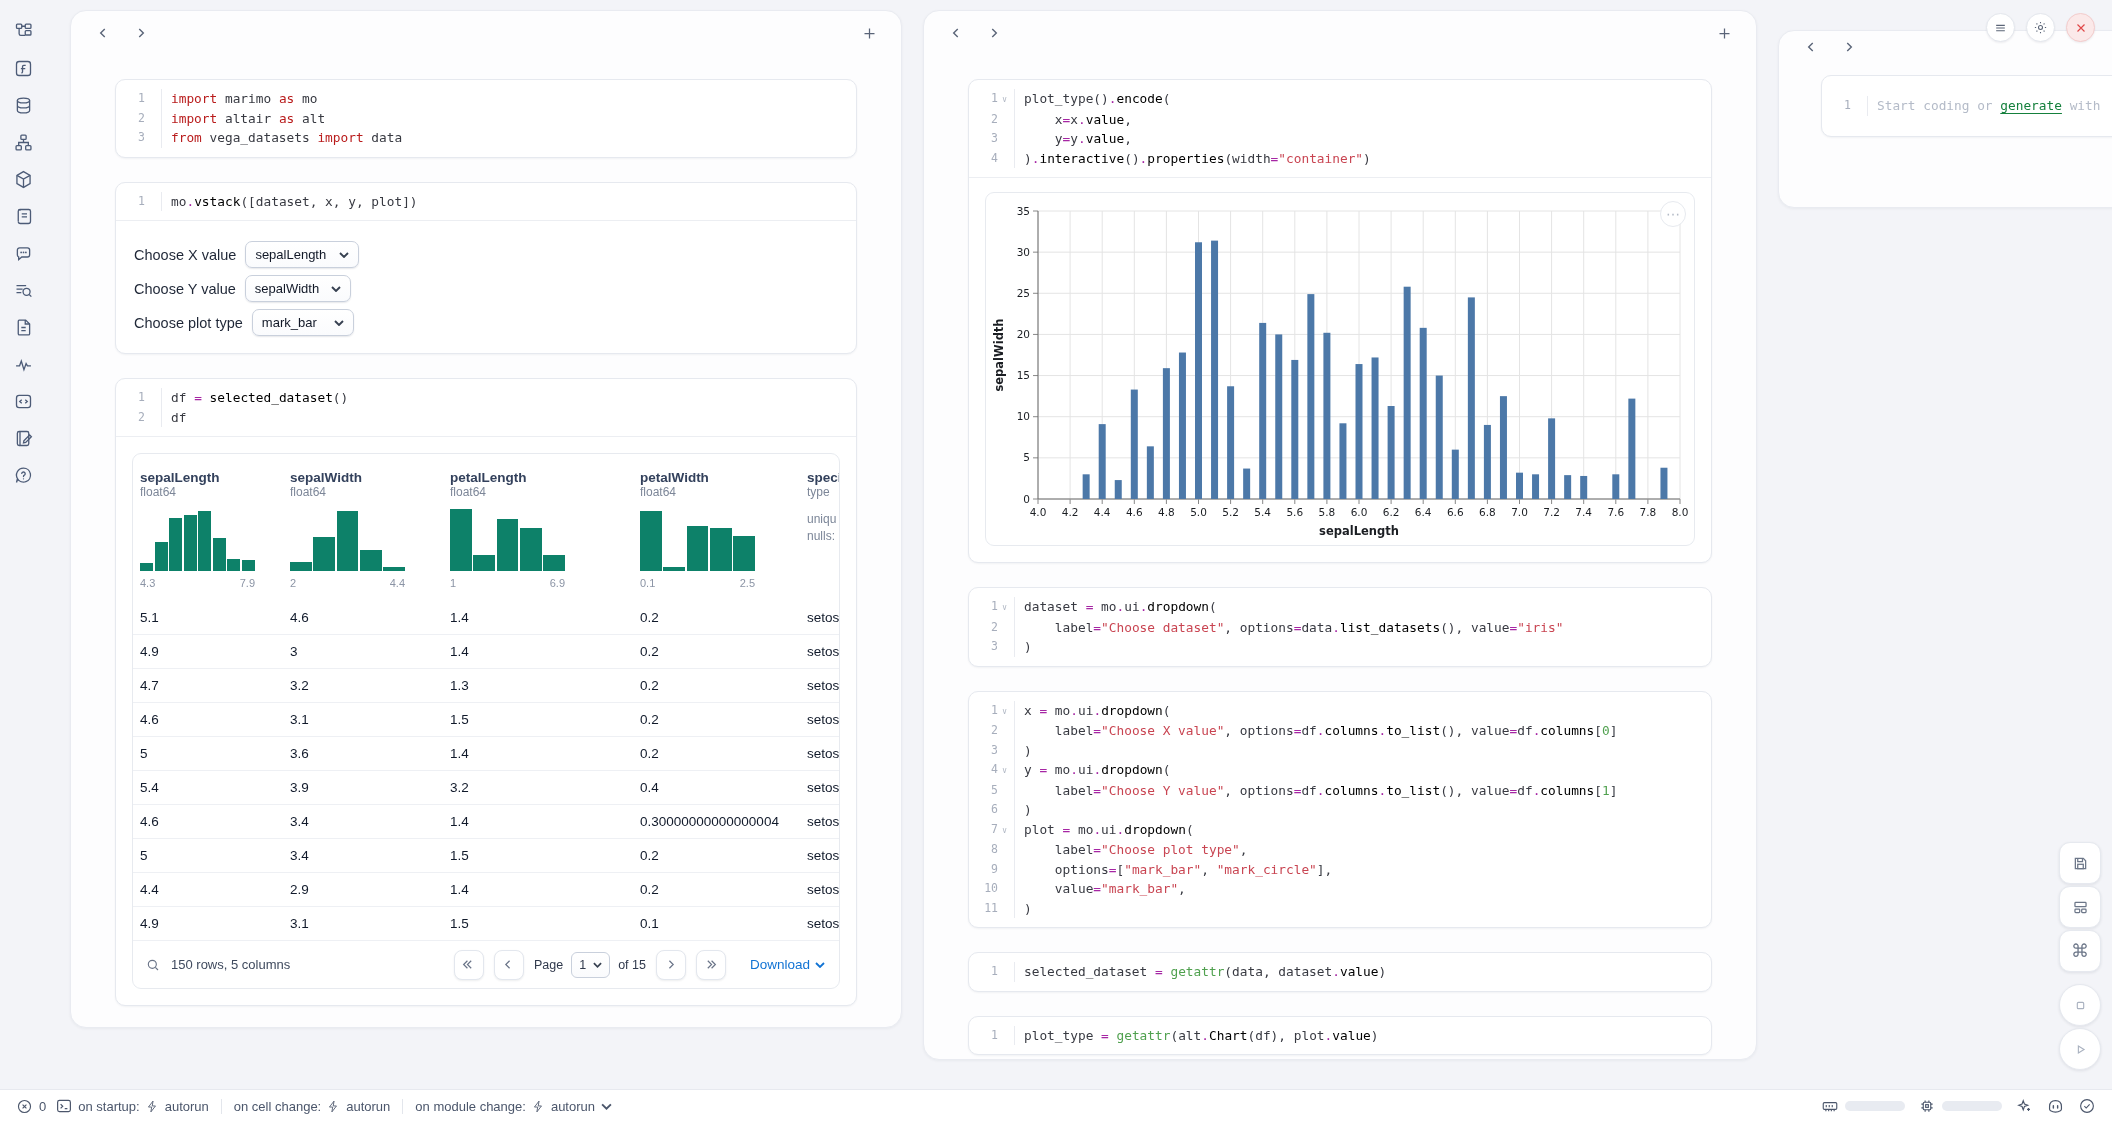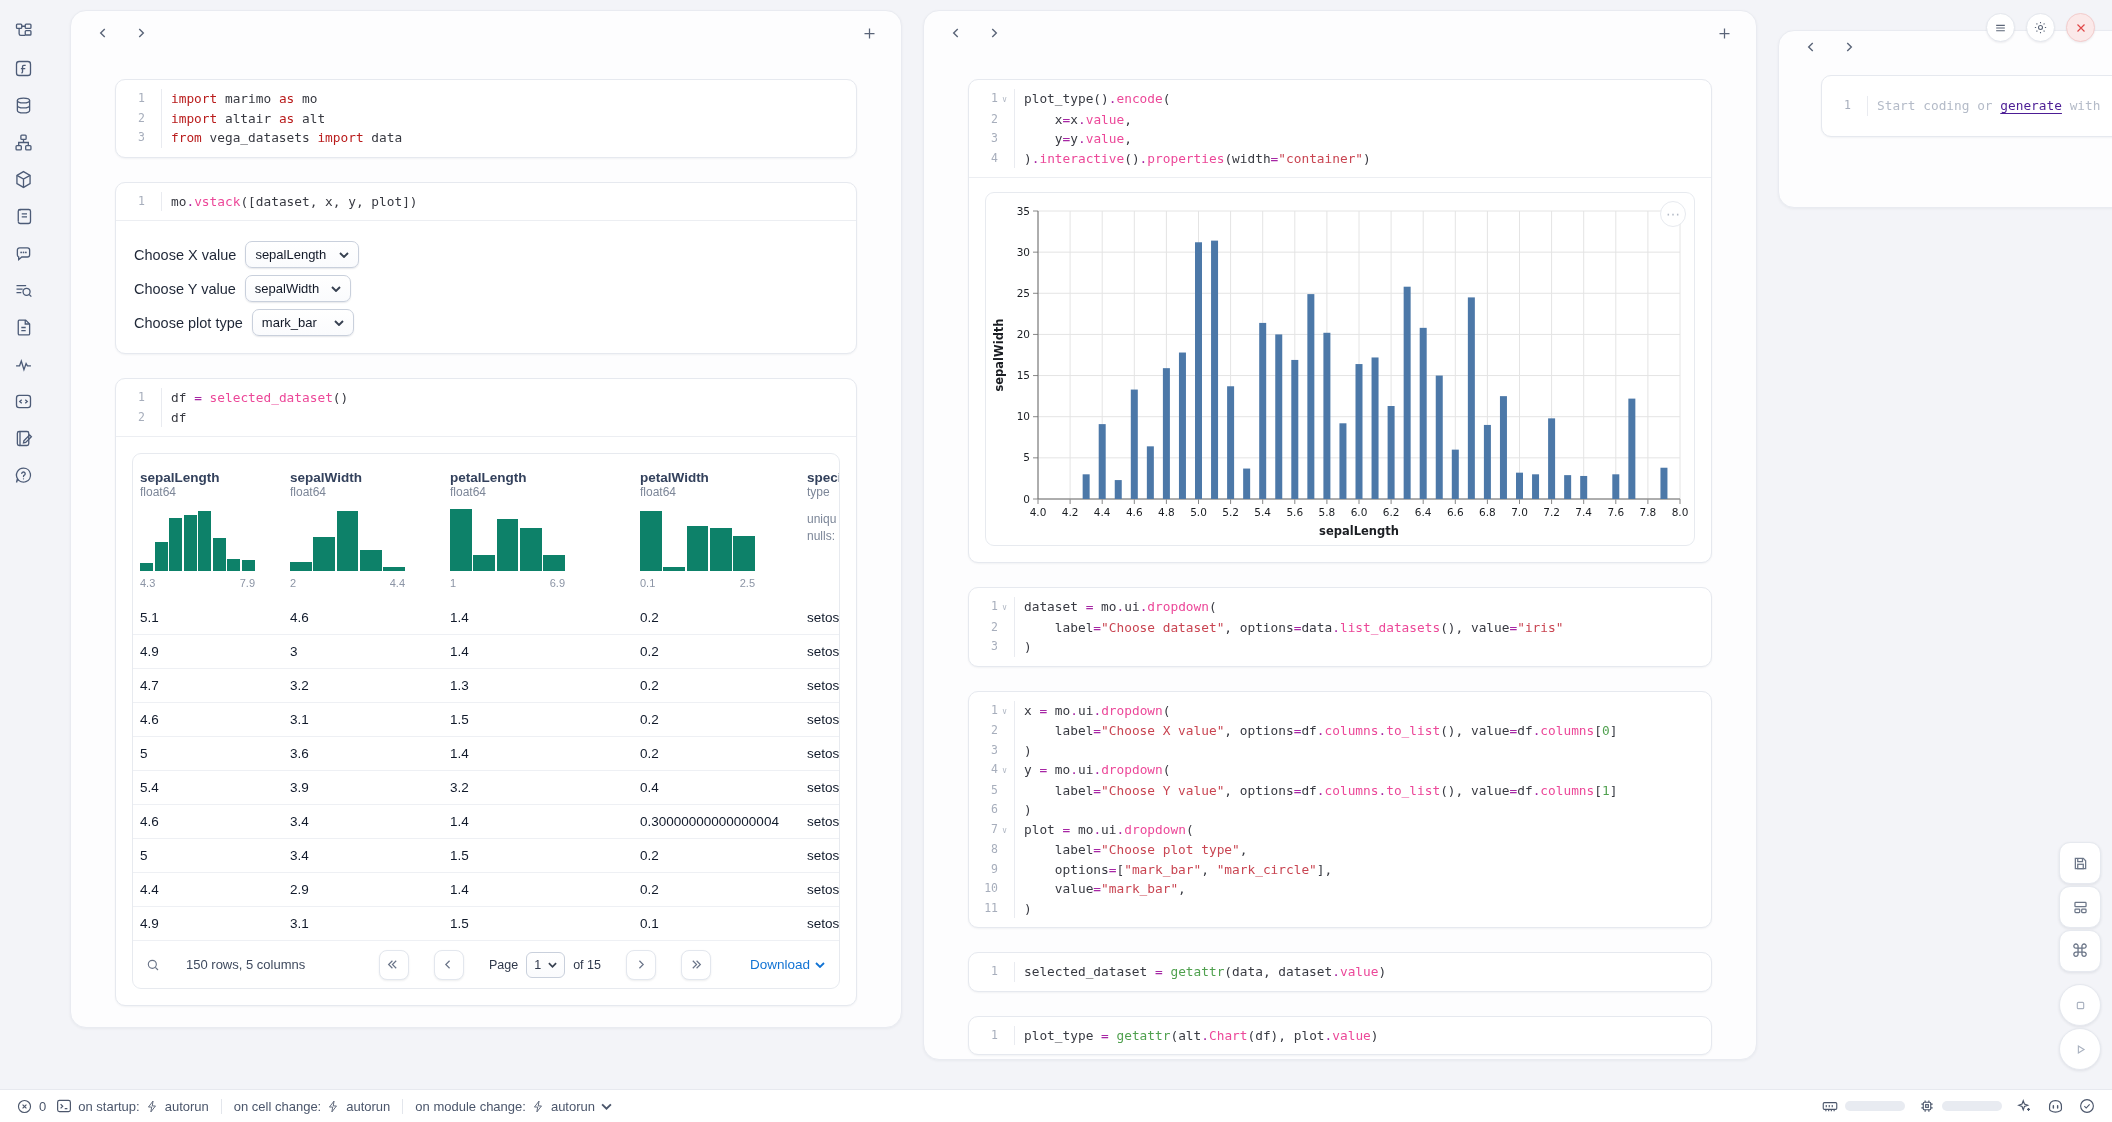--- a/index.html
+++ b/index.html
@@ -28,21 +28,21 @@
   
   .cell{background:#fff;border:1px solid #e6e9ef;border-radius:10px;
         box-shadow:0 1px 2px rgba(23,32,56,.05);margin-bottom:24px;overflow:hidden}
   #col3 .cell{width:300px;border-radius:10px}
   .code{padding:9px 0;font-family:"DejaVu Sans Mono",monospace;font-size:12.8px;line-height:19.5px;color:#383a42}
   .cl{display:flex}
   .gut{width:40px;flex:none;display:flex;justify-content:flex-end;align-items:baseline;gap:2px;
        padding-right:5px;border-right:1px solid #e9ebf0;color:#a7aebc;font-size:11.5px}
   .fold{width:9px;font-size:8.5px;color:#b3bac6;text-align:center}
   .ct{padding-left:9px;white-space:pre}
-  .sk{color:#b91c1c}.sf{color:#ec4899}.ss{color:#c94552}.so{color:#a626a4}.sn{color:#50a14f}.sp{color:#383a42}
+  .sk{color:#b91c1c}.sf{color:#000000}.ss{color:#c94552}.so{color:#a626a4}.sn{color:#50a14f}.sp{color:#383a42}
   .out{border-top:1px solid #eceef2}
   
   .controls-out{padding:20px 0 10px 18px}
   .ctrl-row{display:flex;align-items:center;gap:9px;height:27px;margin-bottom:7px;
             font-size:14.5px;color:#1f2737}
   .select{display:inline-flex;align-items:center;justify-content:space-between;gap:8px;box-sizing:border-box;
           border:1px solid #c9d0dc;border-radius:7px;background:linear-gradient(#fff,#fafbfd);
           box-shadow:0 1px 1.5px rgba(23,32,56,.1);height:27px;padding:0 9px;font-size:13px;color:#111827;cursor:pointer}
   
   .table-box{margin:16px;border:1px solid #e7eaef;border-radius:9px;overflow:hidden}
@@ -52,39 +52,39 @@
   .th-name{font-size:13.5px;font-weight:bold;color:#33415c}
   .th-type{font-size:12px;color:#7c8698;margin-top:0}
   .hist{margin-top:10px;height:62px;width:115px;display:flex;align-items:flex-end;gap:1.5px}
   .hist>i{flex:1;background:#0d8169;display:block}
   .minmax{width:115px;display:flex;justify-content:space-between;font-size:11px;color:#8b94a5;margin-top:6px}
   .colstats{margin-top:12px;font-size:12px;color:#7c8698;line-height:17px}
   .tbody{margin-top:12px}
   .tr{display:grid;grid-template-columns:150px 160px 190px 167px 1fr;height:33px;align-items:center;
       border-bottom:1px solid #eef0f4;font-size:13.5px;color:#111a2b}
   .td{padding-left:7px;overflow:hidden;white-space:nowrap}
-  .tfoot{display:flex;align-items:center;height:47px;padding:0 14px 0 12px;gap:25px;
+  .tfoot{display:flex;align-items:center;height:47px;padding:0 14px 0 12px;gap:10px;
          font-size:13px;color:#3f4a5e}
   .tfoot-spacer{flex:1}
   .pbtn{width:30px;height:30px;border:1px solid #e3e7ee;border-radius:8px;background:#fff;
         box-shadow:0 1px 2px rgba(23,32,56,.08);display:flex;align-items:center;justify-content:center;
         color:#6a7488;cursor:pointer;padding:0}
   .pag{display:flex;align-items:center;gap:8px;font-size:12.5px;color:#30394c}
   .pselect{border:1px solid #c9d0dc;border-radius:6px;height:24px;padding:0 7px;display:inline-flex;
            align-items:center;gap:7px;background:linear-gradient(#fff,#fafbfd);cursor:pointer}
   .download{color:#1173d4;font-size:13.5px;display:flex;gap:5px;align-items:center;margin-left:14px;cursor:pointer}
   
   .chart-box{margin:14px 16px 16px;border:1px solid #e7eaef;border-radius:9px;position:relative;
              padding:8px 4px 4px}
   .dots-btn{position:absolute;top:8px;right:8px;width:26px;height:26px;border-radius:50%;
             border:1px solid #e7eaef;background:#fff;color:#b3bac6;display:flex;align-items:center;
             justify-content:center;font-size:14px;cursor:pointer;padding:0}
   
   .ph{color:#b4bbc8}
-  .ph u{color:#4c1d95;text-underline-offset:3px}
+  .ph u{color:#15803d;text-underline-offset:3px}
   
   .circ{position:absolute;width:29px;height:29px;border-radius:50%;background:#fff;border:1px solid #e4e7ed;
         box-shadow:0 1px 2px rgba(23,32,56,.07);display:flex;align-items:center;justify-content:center;
         color:#5b6577;cursor:pointer;padding:0}
   #btn-menu{left:1986px;top:13px}
   #btn-settings{left:2026px;top:13px}
   #btn-shutdown{left:2066px;top:13px;background:#fbe9e9;border-color:#f3cccc;color:#e04747}
   
   .fab{position:absolute;left:2059px;width:42px;height:42px;border-radius:11px;background:#fff;
        border:1px solid #e6e9ef;box-shadow:0 1px 3px rgba(23,32,56,.09);color:#6d7789;

